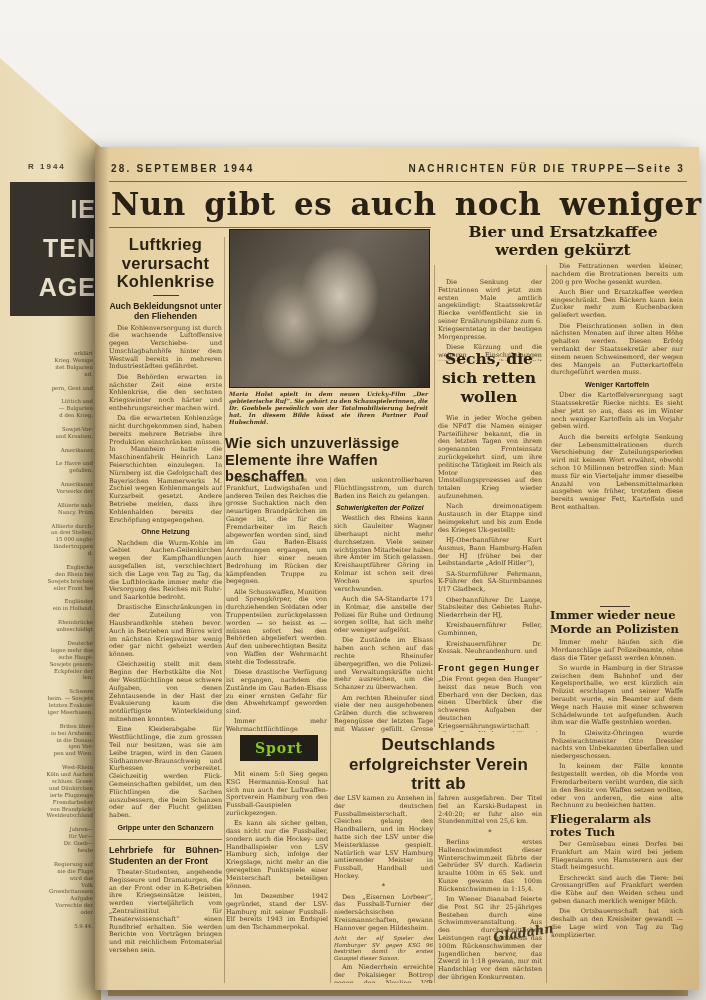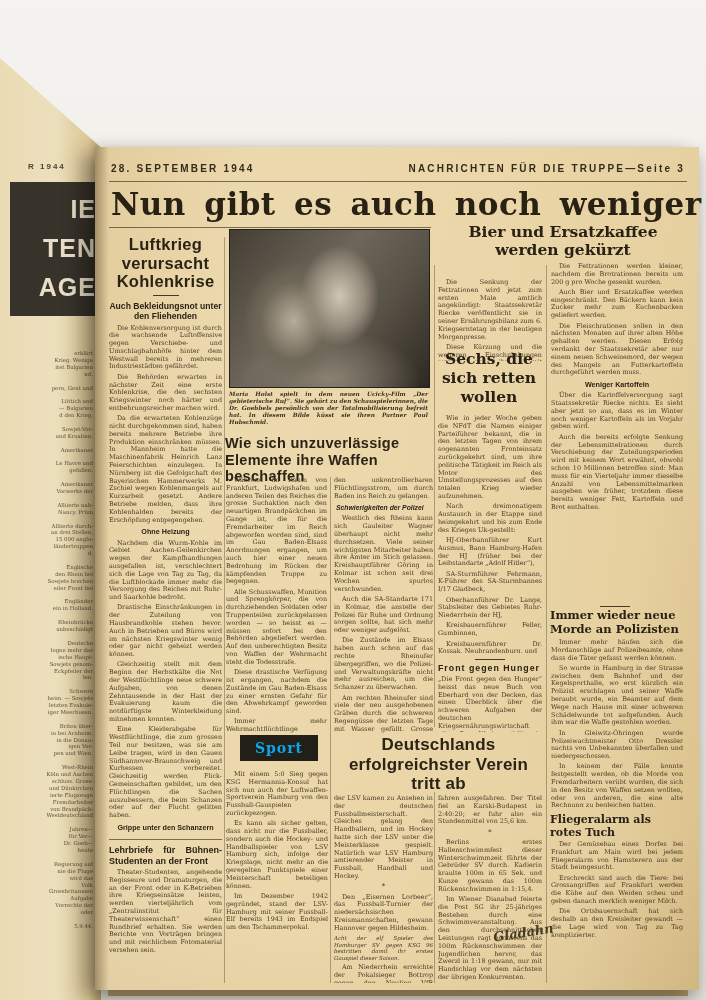--- a/index.html
+++ b/index.html
@@ -66,21 +66,21 @@
   .sport-head{font-size:17px;line-height:19.5px;text-align:center;letter-spacing:.2px;}
 
   .photo{border:1px solid #241f18;background:
       radial-gradient(55px 70px at 55% 42%, #cfc6b5 0%, #968c7c 45%, rgba(0,0,0,0) 72%),
       radial-gradient(65px 78px at 32% 58%, #b8ad9b 0%, #6f6758 50%, rgba(0,0,0,0) 78%),
       radial-gradient(130px 70px at 50% 95%, #8a8172 0%, rgba(0,0,0,0) 70%),
       linear-gradient(128deg,#443e34 0%,#6e665a 42%,#575045 68%,#2d2922 100%);}
   .caption{font-family:"DejaVu Serif",serif;font-weight:bold;font-style:italic;
       font-size:5.8px;line-height:7px;text-align:justify;color:#3c3220;}
 
-  .sportbox{background:#221e18;color:#0ea5e9;text-align:center;
+  .sportbox{background:#221e18;color:#84cc16;text-align:center;
       font-family:"DejaVu Serif",serif;font-weight:bold;font-size:14px;line-height:26px;
       letter-spacing:1px;}
   .signature{font-family:"DejaVu Serif",serif;font-style:italic;font-weight:bold;
       font-size:13px;color:#473c28;transform:rotate(-9deg);}
 
   .underpage{left:108px;top:984px;width:580px;height:12px;
       background:linear-gradient(180deg,#d6bd8c,#b89c68);}
 </style>
 </head>
 <body>

